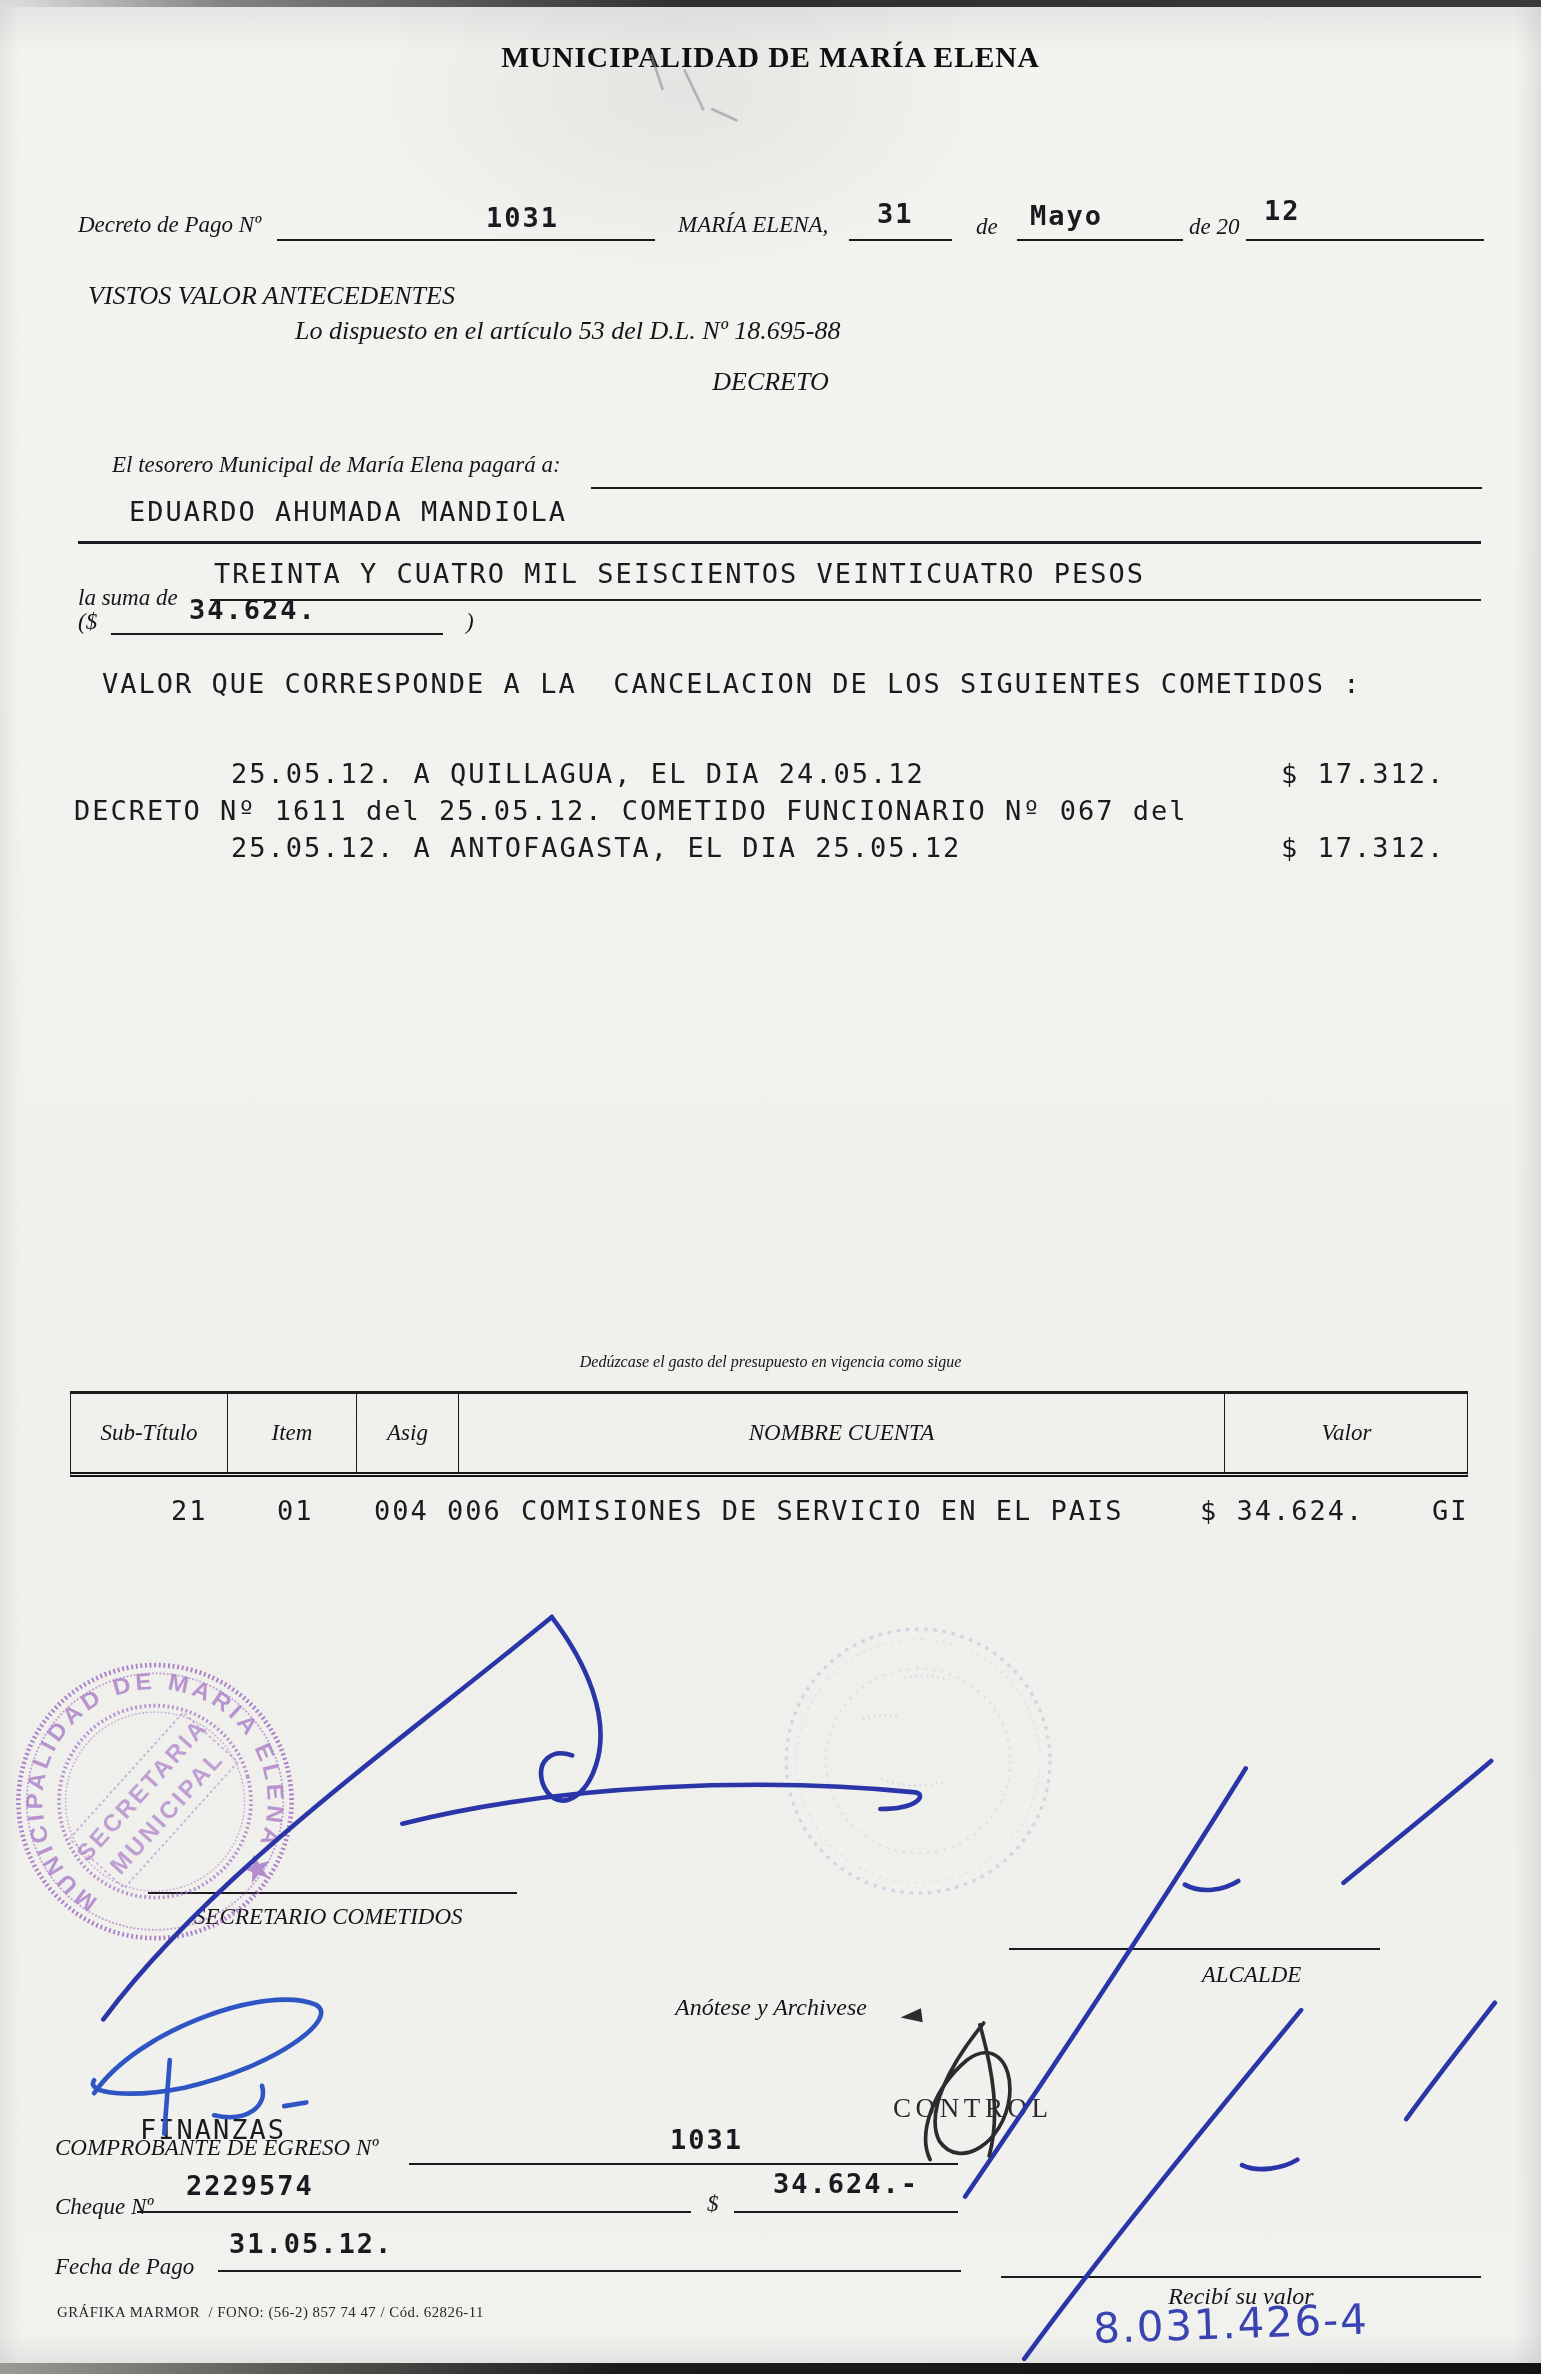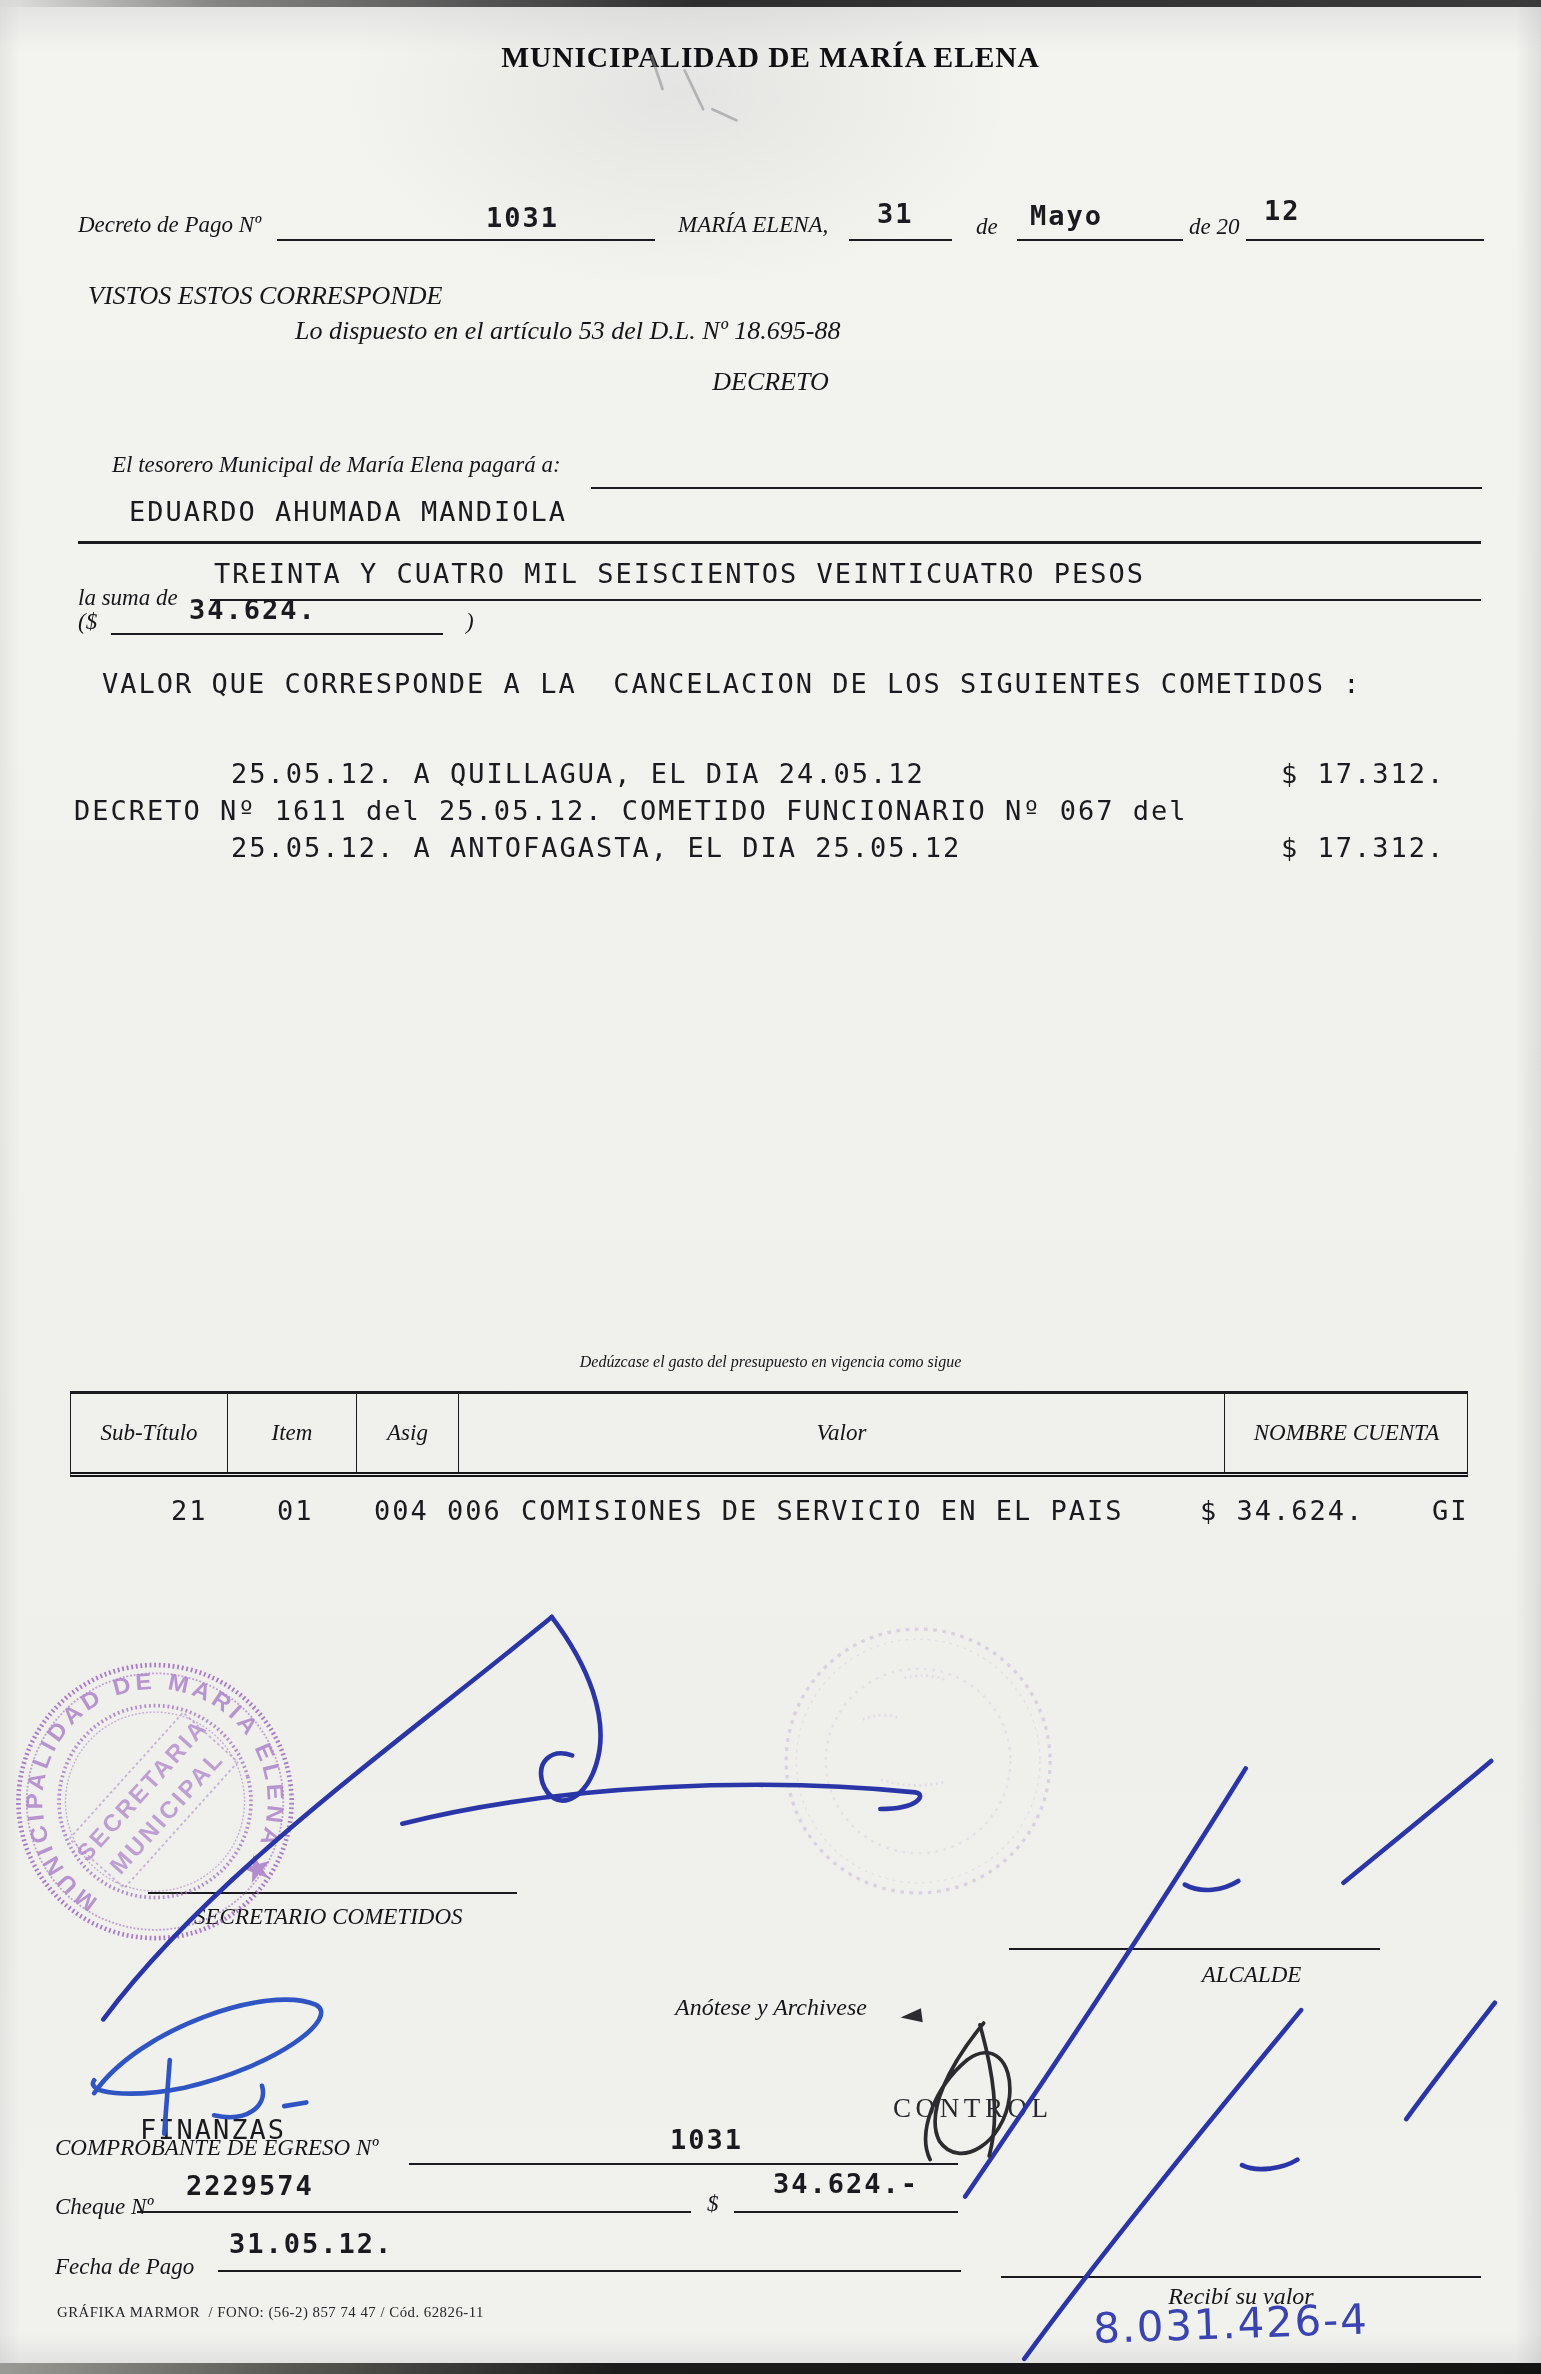--- a/index.html
+++ b/index.html
@@ -53,21 +53,21 @@
   <div class="abs it" style="left:678px;top:212px;">MARÍA ELENA,</div>
   <div class="abs rule" style="left:849px;top:239px;width:103px;"></div>
   <div class="abs tw b" style="left:877px;top:198px;">31</div>
   <div class="abs it" style="left:976px;top:214px;">de</div>
   <div class="abs rule" style="left:1017px;top:239px;width:166px;"></div>
   <div class="abs tw b" style="left:1030px;top:200px;">Mayo</div>
   <div class="abs it" style="left:1189px;top:214px;">de 20</div>
   <div class="abs rule" style="left:1246px;top:239px;width:238px;"></div>
   <div class="abs tw b" style="left:1264px;top:195px;">12</div>
 
-  <div class="abs it fs28" style="left:88px;top:281px;">VISTOS ESTOS CORRESPONDE</div>
+  <div class="abs it fs28" style="left:88px;top:281px;">VISTOS VALOR ANTECEDENTES</div>
   <div class="abs it fs28" style="left:295px;top:316px;">Lo dispuesto en el artículo 53 del D.L. Nº 18.695-88</div>
   <div class="abs it fs28 center" style="left:0;top:367px;width:1541px;">DECRETO</div>
 
   <div class="abs it" style="left:81px;top:452px;margin-left:31px;">El tesorero Municipal de María Elena pagará a:</div>
   <div class="abs rule" style="left:591px;top:487px;width:891px;"></div>
   <div class="abs tw" style="left:129px;top:496px;">EDUARDO AHUMADA MANDIOLA</div>
   <div class="abs rule thick" style="left:78px;top:541px;width:1403px;"></div>
 
   <div class="abs tw" style="left:214px;top:558px;">TREINTA Y CUATRO MIL SEISCIENTOS VEINTICUATRO PESOS</div>
   <div class="abs it" style="left:78px;top:585px;">la suma de</div>
@@ -82,22 +82,22 @@
   <div class="abs tw" style="left:1281px;top:758px;">$ 17.312.</div>
   <div class="abs tw" style="left:74px;top:795px;">DECRETO Nº 1611 del 25.05.12. COMETIDO FUNCIONARIO Nº 067 del</div>
   <div class="abs tw" style="left:231px;top:832px;">25.05.12. A ANTOFAGASTA, EL DIA 25.05.12</div>
   <div class="abs tw" style="left:1281px;top:832px;">$ 17.312.</div>
 
   <div class="abs it fs28 center" style="left:0;top:1353px;width:1541px;font-size:16px;">Dedúzcase el gasto del presupuesto en vigencia como sigue</div>
   <div id="btable" class="abs" style="left:70px;top:1391px;width:1396px;height:78px;">
     <div class="cell">Sub-Título</div>
     <div class="cell">Item</div>
     <div class="cell">Asig</div>
+    <div class="cell">NOMBRE CUENTA</div>
     <div class="cell">Valor</div>
-    <div class="cell">NOMBRE CUENTA</div>
   </div>
   <div class="abs tw" style="left:171px;top:1495px;">21</div>
   <div class="abs tw" style="left:277px;top:1495px;">01</div>
   <div class="abs tw" style="left:374px;top:1495px;">004 006</div>
   <div class="abs tw" style="left:521px;top:1495px;">COMISIONES DE SERVICIO EN EL PAIS</div>
   <div class="abs tw" style="left:1200px;top:1495px;">$ 34.624.</div>
   <div class="abs tw" style="left:1432px;top:1495px;">GI</div>
 
   <div class="abs rule" style="left:148px;top:1892px;width:369px;"></div>
   <div class="abs it" style="left:194px;top:1904px;">SECRETARIO COMETIDOS</div>

